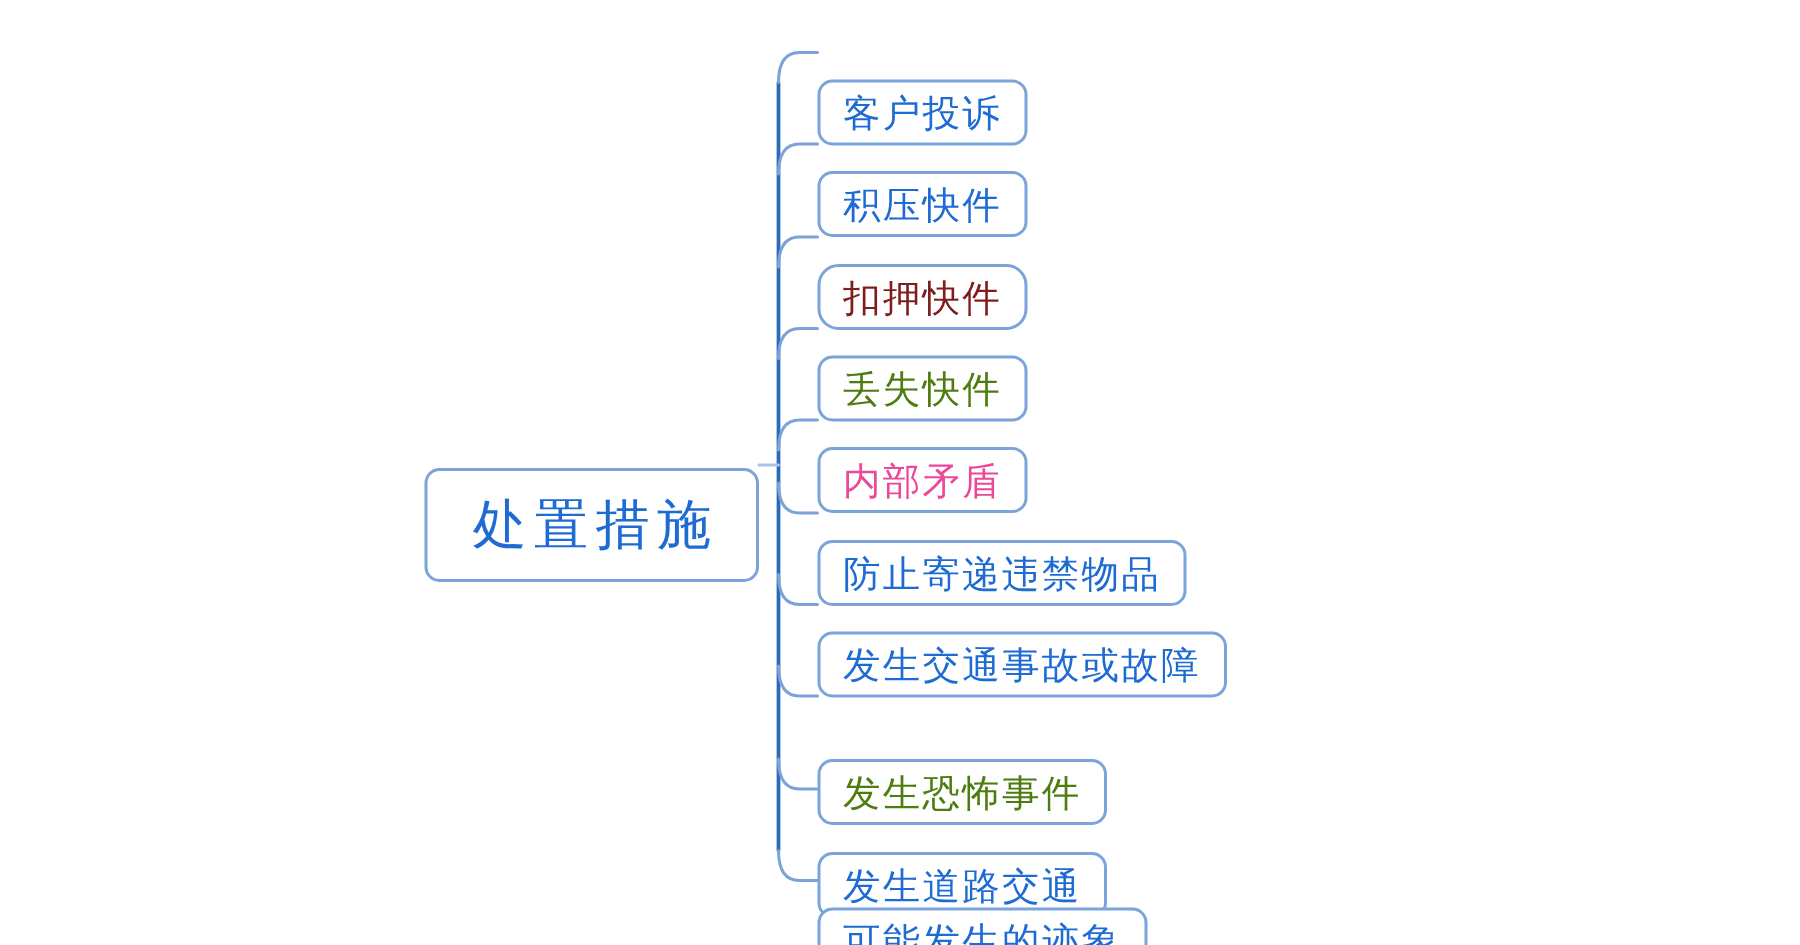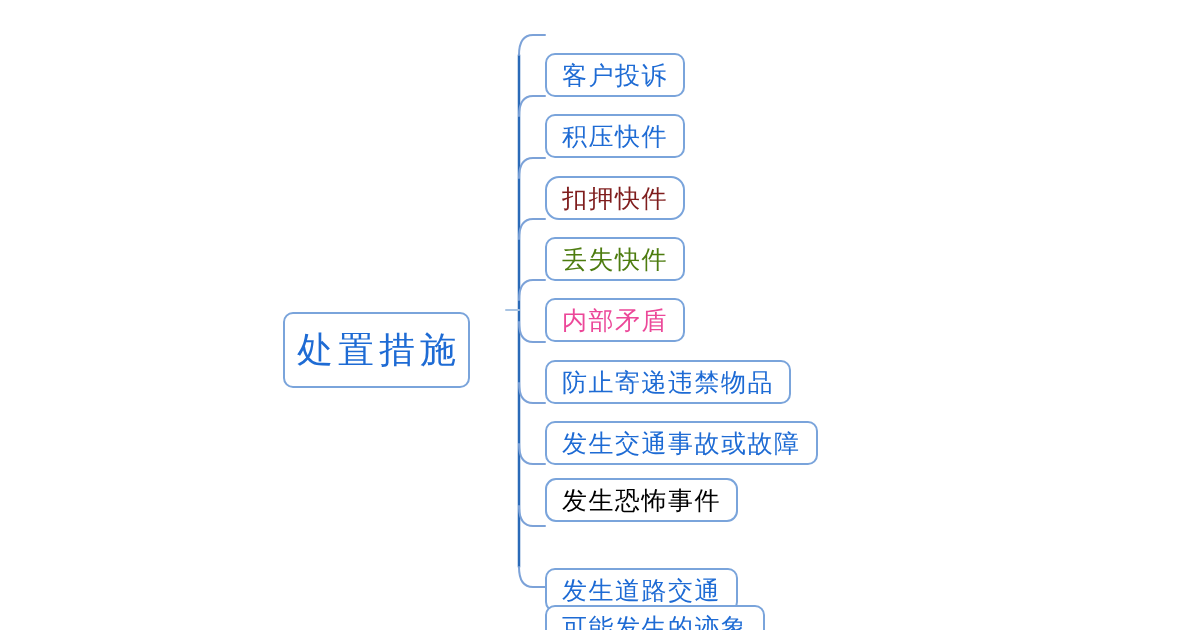--- a/index.html
+++ b/index.html
@@ -24,21 +24,21 @@
     justify-content: center;
     background: #ffffff;
     border-radius: 10px;
     white-space: nowrap;
     cursor: default;
     margin-top: 40px;
   }
   .root-node {
     left: 283px;
     top: 272px;
-    width: 187px;
+    width: 223px;
     height: 76px;
     border: 2px solid;
     font-size: 36px;
     letter-spacing: 5px;
     padding-left: 5px; 
   }
   .child-node {
     left: 545px;
     height: 44px;
     padding: 0 15px;
@@ -68,17 +68,17 @@
     </svg>
   <div class="node root-node" style="border-color: rgb(122, 164, 219); color: rgb(30, 107, 212);">处置措施</div>
   <div id="children">
       <div class="child-node node" style="top: 35px; border-color: rgb(122, 164, 219); color: rgb(30, 107, 212);">客户投诉</div>
       <div class="child-node node" style="top: 96px; border-color: rgb(122, 164, 219); color: rgb(30, 107, 212);">积压快件</div>
       <div class="child-node node" style="top: 158px; border-color: rgb(122, 164, 219); color: #7f1d1d; border-radius: 14px;">扣押快件</div>
       <div class="child-node node" style="top: 219px; border-color: rgb(122, 164, 219); color: #4d7c0f;">丢失快件</div>
       <div class="child-node node" style="top: 280px; border-color: rgb(122, 164, 219); color: #ec4899;">内部矛盾</div>
       <div class="child-node node" style="top: 342px; border-color: rgb(122, 164, 219); color: rgb(30, 107, 212);">防止寄递违禁物品</div>
       <div class="child-node node" style="top: 403px; border-color: rgb(122, 164, 219); color: rgb(30, 107, 212);">发生交通事故或故障</div>
-      <div class="child-node node" style="top: 460px; border-color: rgb(122, 164, 219); color: #000000; border-radius: 11px;">发生恐怖事件</div>
+      <div class="child-node node" style="top: 488px; border-color: rgb(122, 164, 219); color: #4d7c0f;">发生恐怖事件</div>
       <div class="child-node node" style="top: 550px; border-color: rgb(122, 164, 219); color: rgb(30, 107, 212);">发生道路交通</div>
       <div class="child-node node" style="top: 587px; border-color: rgb(122, 164, 219); color: rgb(30, 107, 212);">可能发生的迹象</div>
     </div>
 </div>
 
 </body></html>

